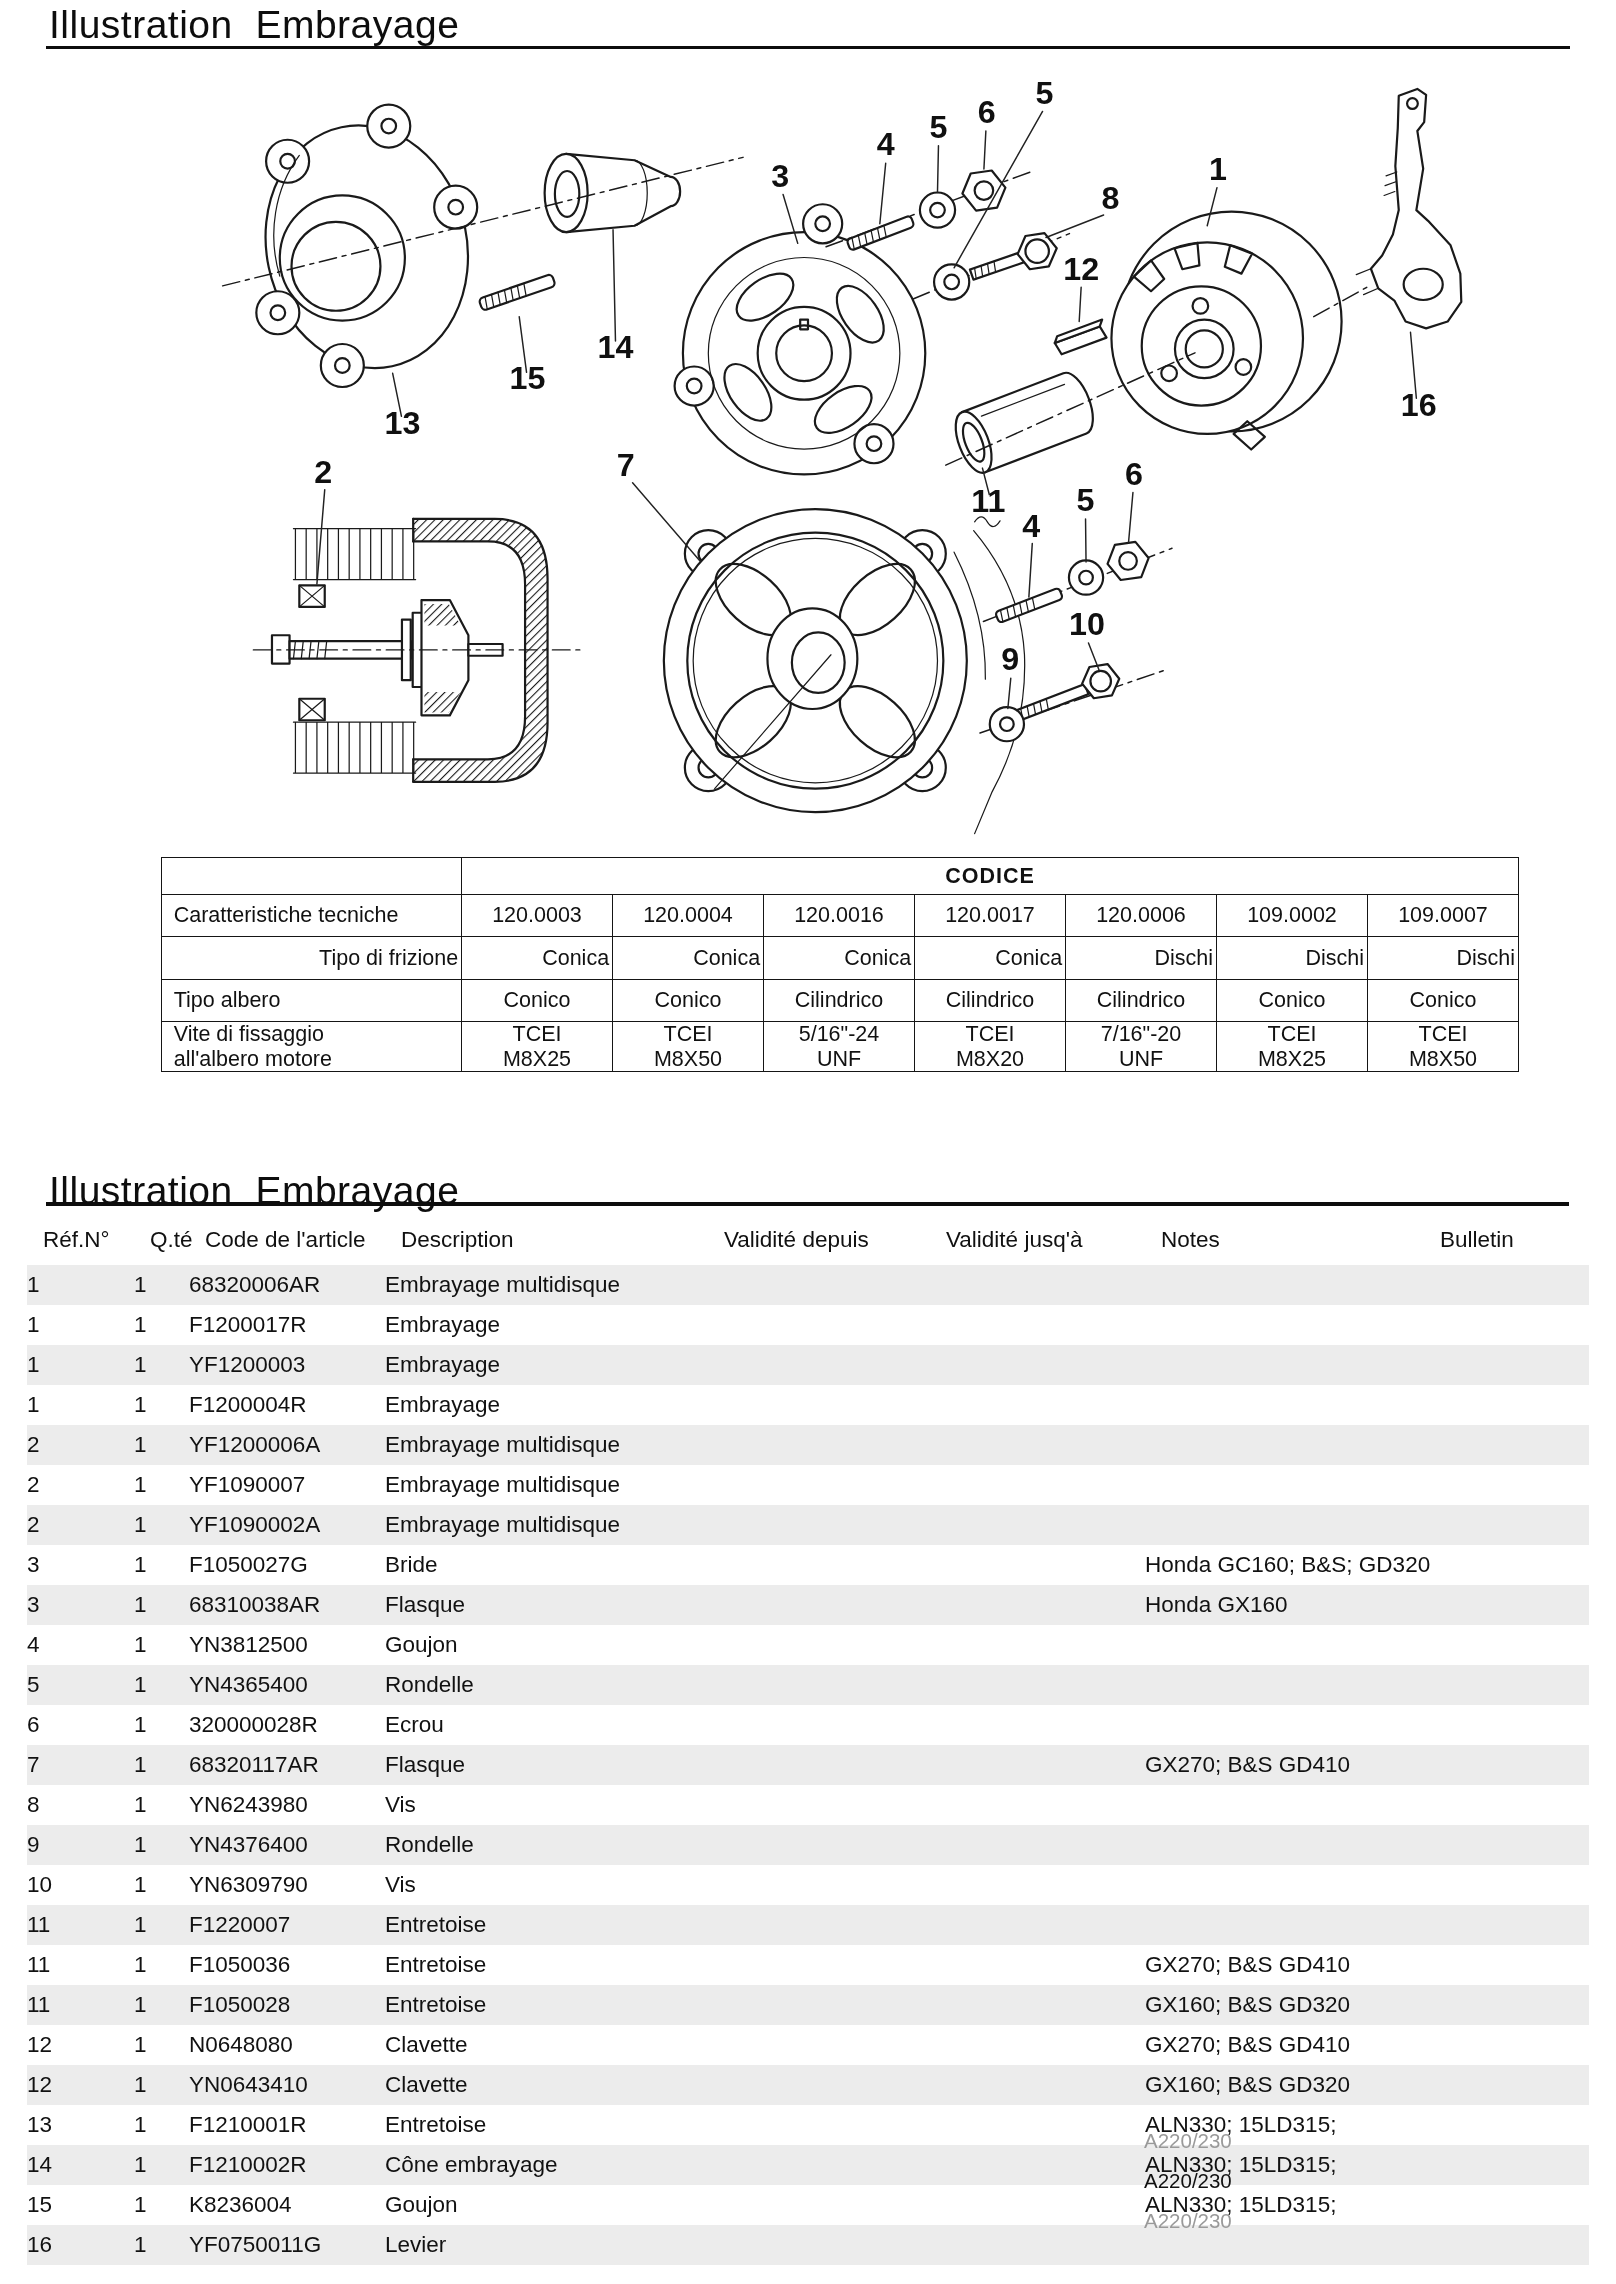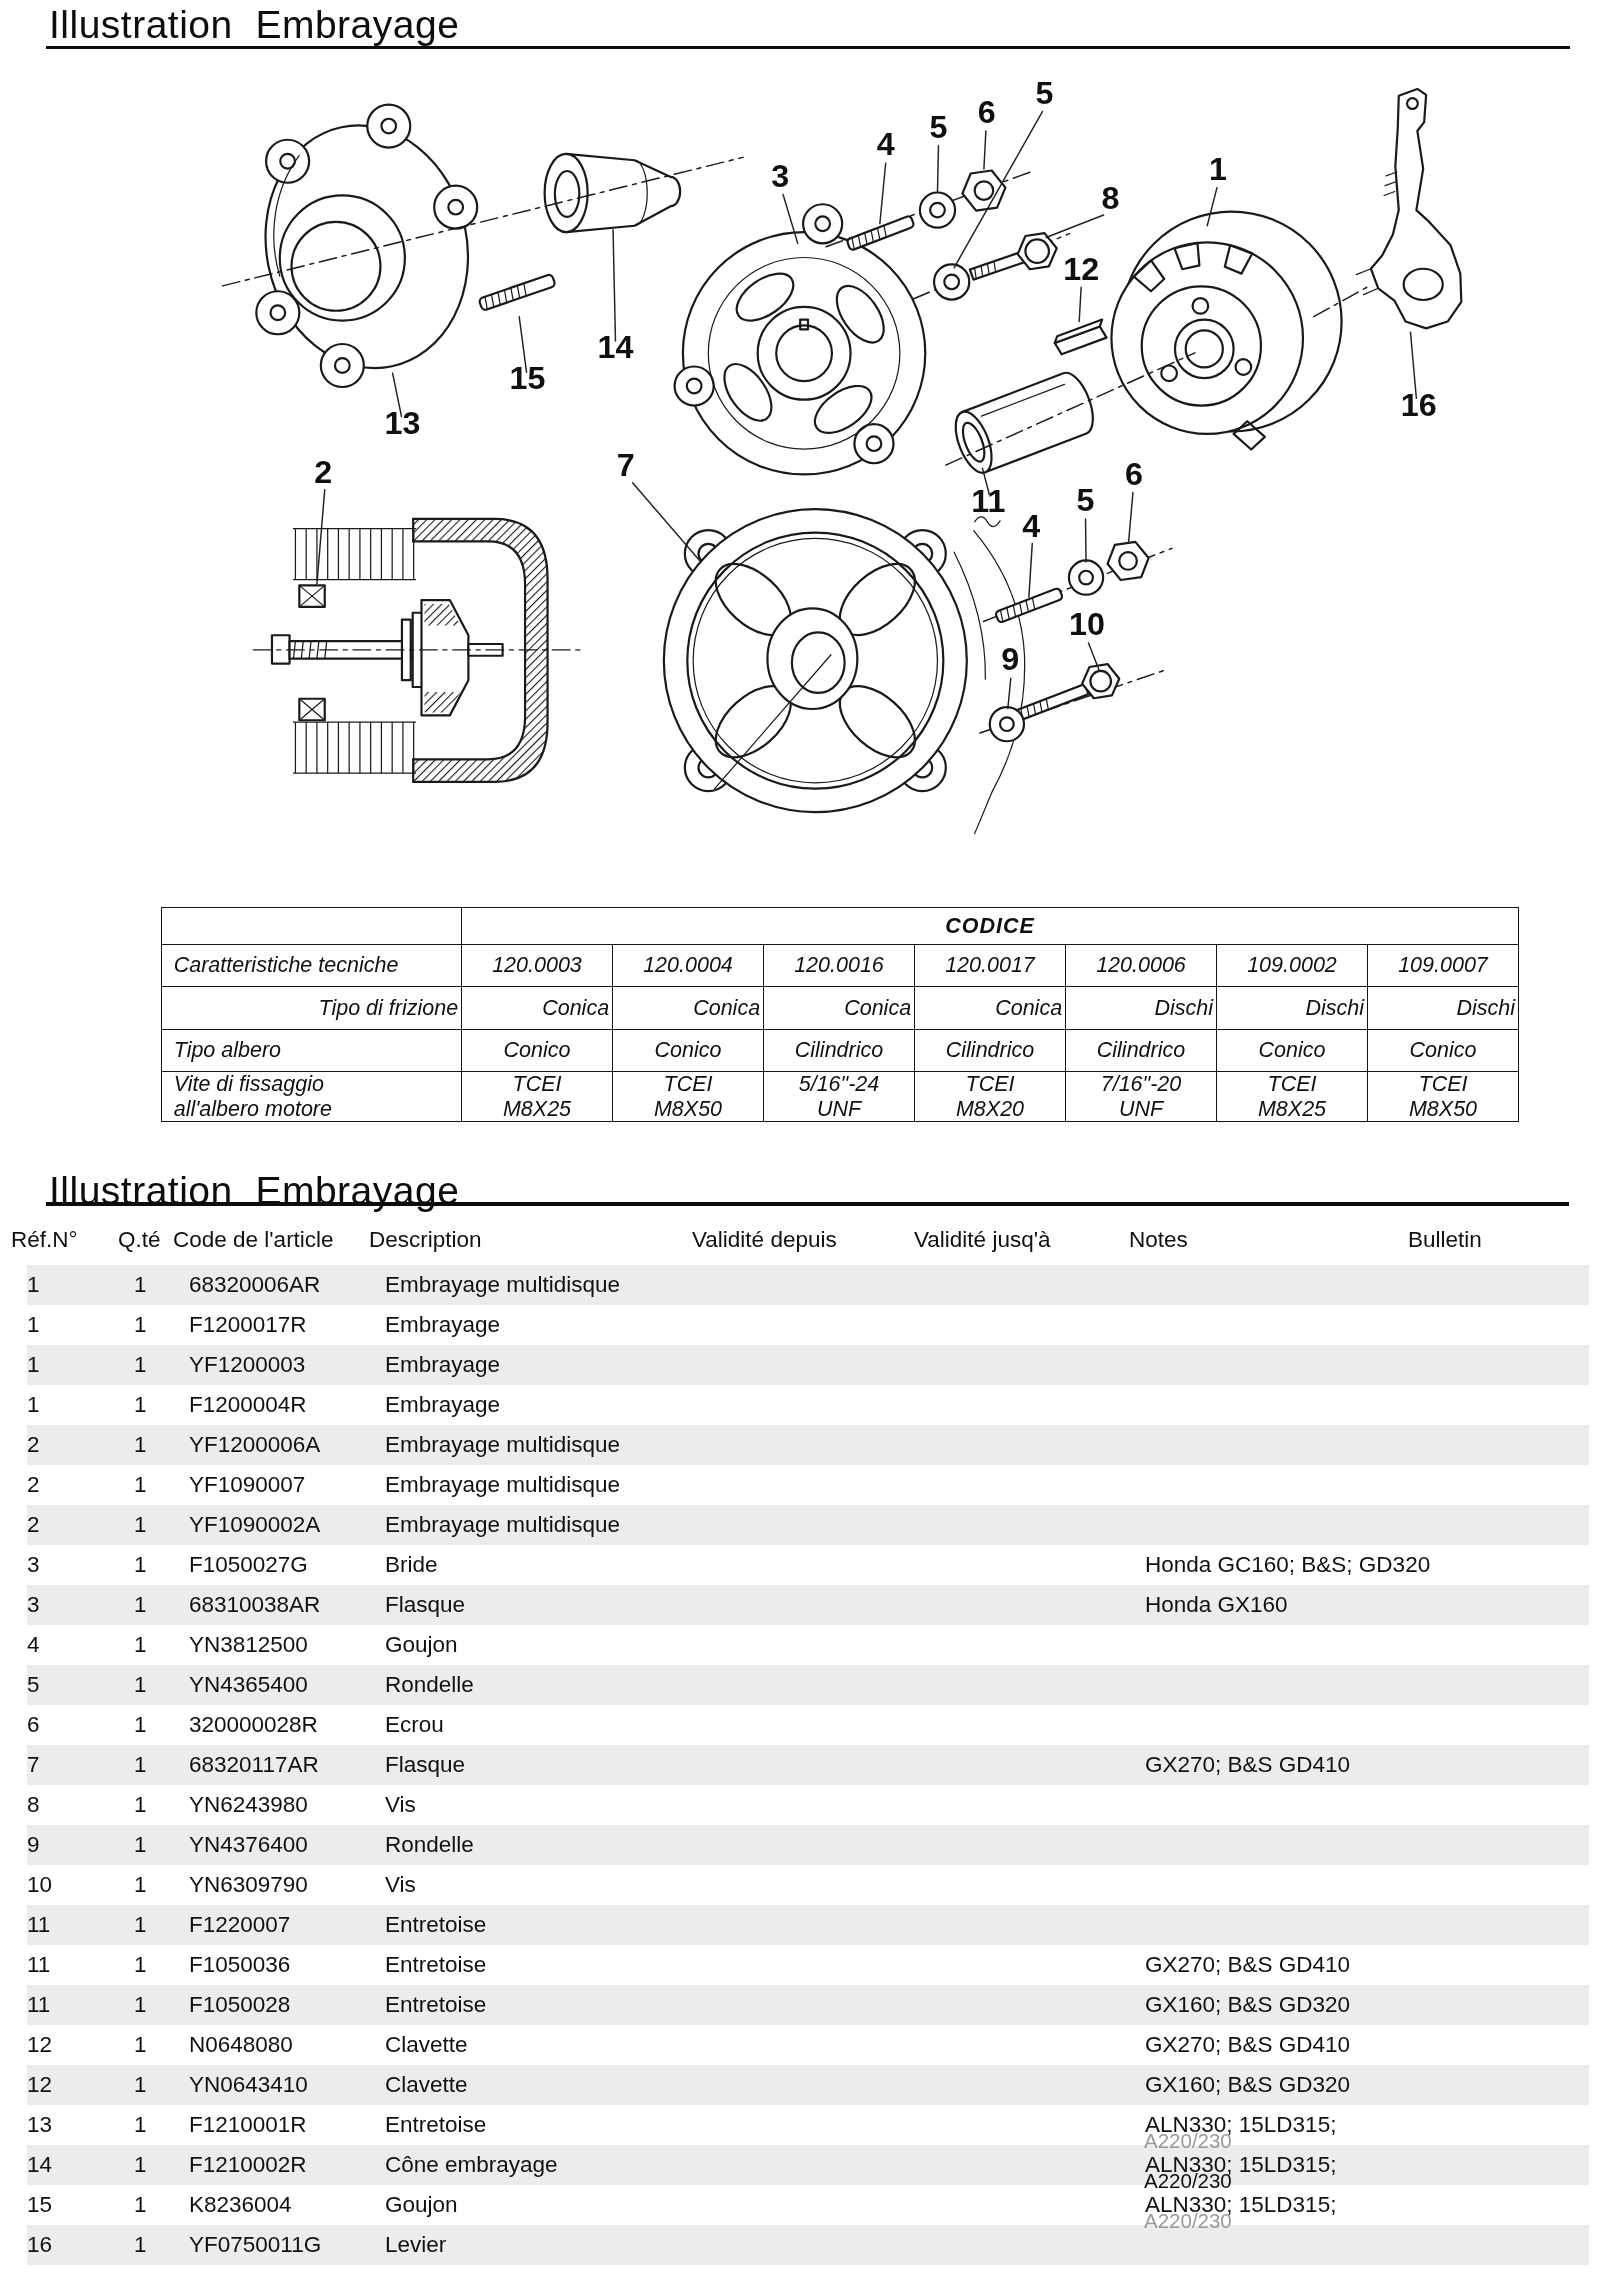--- a/index.html
+++ b/index.html
@@ -14,36 +14,36 @@
     fill:none;stroke:#1a1a1a;stroke-width:4.5;stroke-linecap:round;stroke-linejoin:round;}
   #diagram .thin{stroke-width:2.5;}
   #diagram .solid{fill:#fff;}
   #diagram .axis{stroke-width:3;stroke-dasharray:36 12 8 12;}
   #diagram .leader{stroke:#222;stroke-width:3;}
   #diagram text{stroke:none;}
   .dnum{font:700 66px "Liberation Sans", sans-serif;fill:#101010;text-anchor:middle;}
   .hatchfill{fill:url(#hatch) !important;stroke:none !important;}
 
   
-  .codice{position:absolute;left:161px;top:907px;border-collapse:collapse;table-layout:fixed;font-style:italic;}
+  .codice{position:absolute;left:161px;top:857px;border-collapse:collapse;table-layout:fixed;}
   .codice td{border:1.5px solid #151515;font-size:21.5px;text-align:center;vertical-align:middle;
     white-space:pre-line;padding:0 2.9px;line-height:1.15;}
   .codice td.codice-label{text-align:left;padding-left:11.7px;}
   .codice td.codice-head{font-weight:700;letter-spacing:1px;}
   .codice tr:nth-child(1) td{height:36px;}
   .codice tr:nth-child(2) td{height:41px;}
   .codice tr:nth-child(3) td{height:42px;text-align:right;}
   .codice tr:nth-child(4) td{height:41px;}
   .codice tr:nth-child(5) td{height:45px;}
   .codice tr:nth-child(6) td{height:63px;}
 
   
   .pgrid{display:grid;grid-template-columns:107px 55px 196px 323px 222px 215px 279px 1fr;
     align-items:center;font-size:22.5px;}
-  #parts-header{position:absolute;left:11px;top:1225px;width:1562px;height:29px;}
+  #parts-header{position:absolute;left:43px;top:1225px;width:1562px;height:29px;}
   #parts-rows{position:absolute;left:27px;top:1265px;width:1562px;}
   .prow{height:40px;position:relative;}
   .prow.gray{background:#ececec;}
   .pcell{overflow:visible;white-space:nowrap;}
   .note2{position:absolute;left:1117px;top:24px;font-size:20.5px;white-space:nowrap;z-index:3;}
   .note2.muted{color:#9a9a9a;filter:blur(0.7px);}
 </style>
 </head>
 <body>
 

